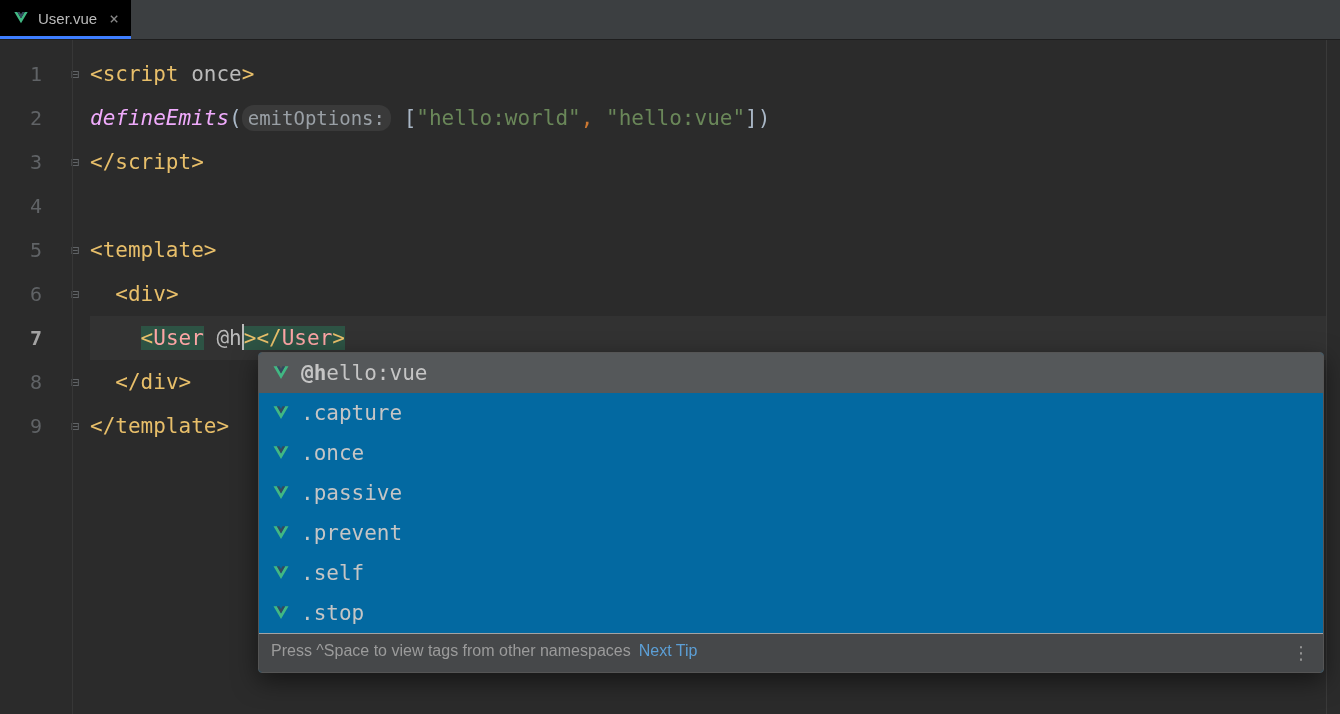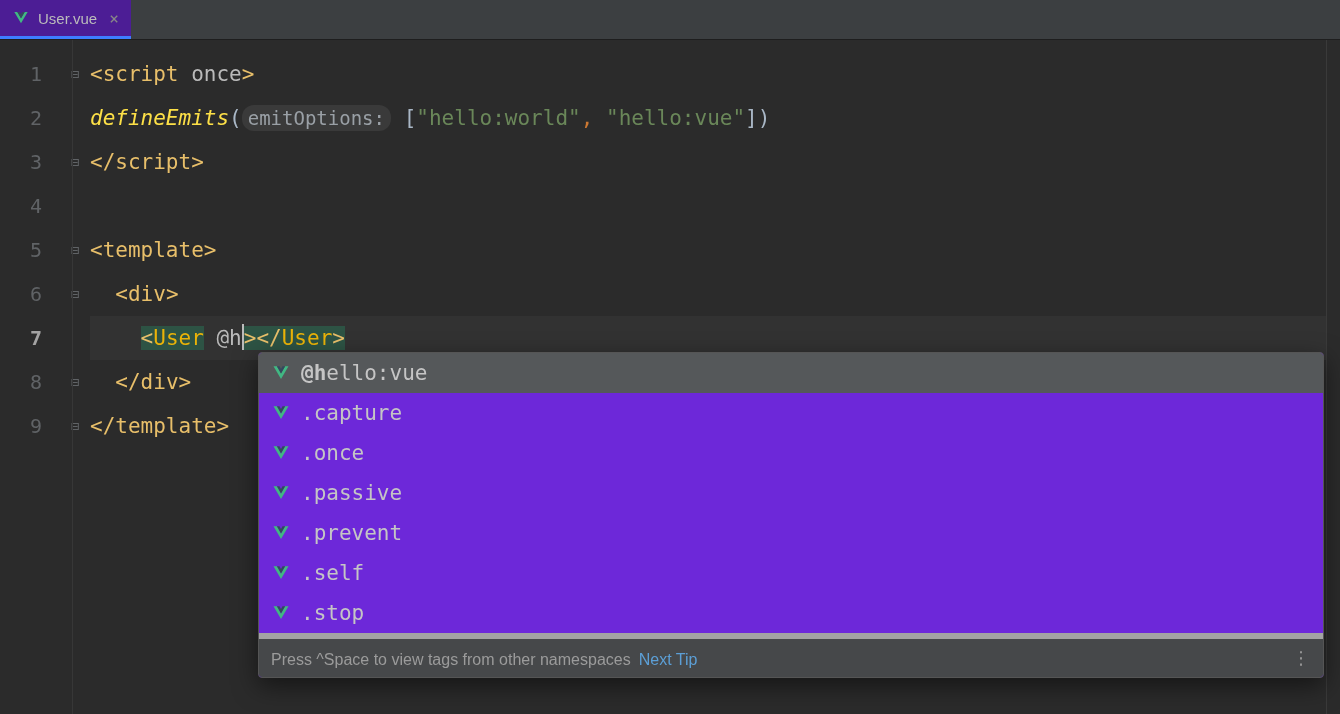--- a/index.html
+++ b/index.html
@@ -15,21 +15,21 @@
     .tab-bar {
       background: #3c3f41;
       height: 40px;
       display: flex;
       border-bottom: 1px solid #1e1e1e;
     }
     .tab {
       display: flex;
       align-items: center;
       padding: 0 12px;
-      background: #4c1d95;
+      background: #000000;
       border-bottom: 3px solid #3e7eff;
       gap: 8px;
     }
     .tab-icon {
       width: 18px;
       height: 18px;
       display: flex;
       align-items: center;
       justify-content: center;
     }
@@ -93,35 +93,35 @@
     .line {
       height: 44px;
       display: flex;
       align-items: center;
       white-space: pre;
       font-size: 21px;
     }
     .hl-line {
       background: #323232;
     }
-    .c-func { color: #fde047; font-style: italic; text-align: center; }
+    .c-func { color: #f0abfc; font-style: italic; text-align: center; }
     .c-param { color: #9aa0a6; background: #3a3a3a; padding: 2px 6px; border-radius: 12px; font-size: 19px; }
     .c-str { color: #6a8759; }
     .c-comma { color: #cc7832; }
     .c-tag { color: #e8bf6a; }
-    .c-comp { color: #eab308; }
+    .c-comp { color: #fca5a5; }
     .c-attr { color: #bababa; }
     .c-comp-bg { background: #2d5344; }
     
     .popup {
       position: absolute;
       left: 258px;
       top: 352px;
       width: 1066px;
-      background: #6d28d9;
+      background: #0369a1;
       border: 1px solid #555;
       box-shadow: 0 8px 24px rgba(0,0,0,0.5);
       border-radius: 4px;
       overflow: hidden;
     }
     .popup-item {
       display: flex;
       align-items: center;
       height: 40px;
       padding: 0 12px;
@@ -135,26 +135,26 @@
     .popup-icon {
       width: 20px;
       height: 20px;
       display: flex;
       align-items: center;
       justify-content: center;
     }
     .popup-item .match { color: #c5c5c5; }
     .popup-footer {
       display: flex;
-      align-items: flex-end;
+      align-items: flex-start;
       padding: 8px 12px;
       font-size: 16px;
       font-family: -apple-system, sans-serif;
       color: #9b9b9b;
-      border-top: 6px solid #a3a3a3;
+      border-top: 1px solid #a3a3a3;
       background: #46484a;
     }
     .popup-footer .tip-link {
       color: #5c9fd6;
       margin-left: 8px;
     }
     .popup-footer .spacer { flex: 1; }
     .popup-footer .dots { color: #999; font-size: 18px; letter-spacing: 1px; }
     .caret {
       display: inline-block;

